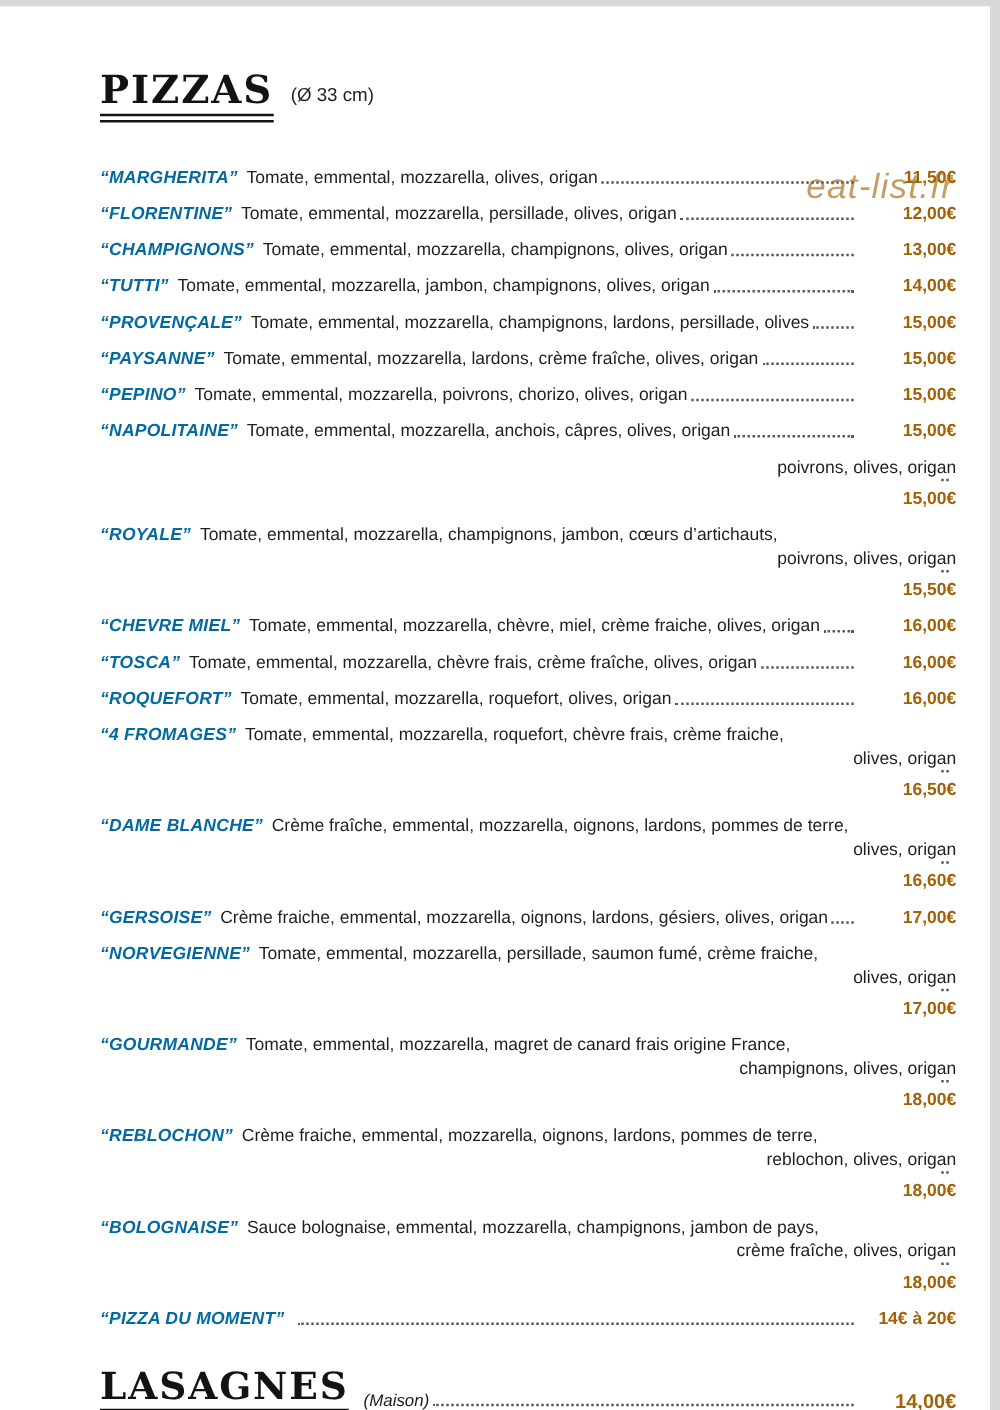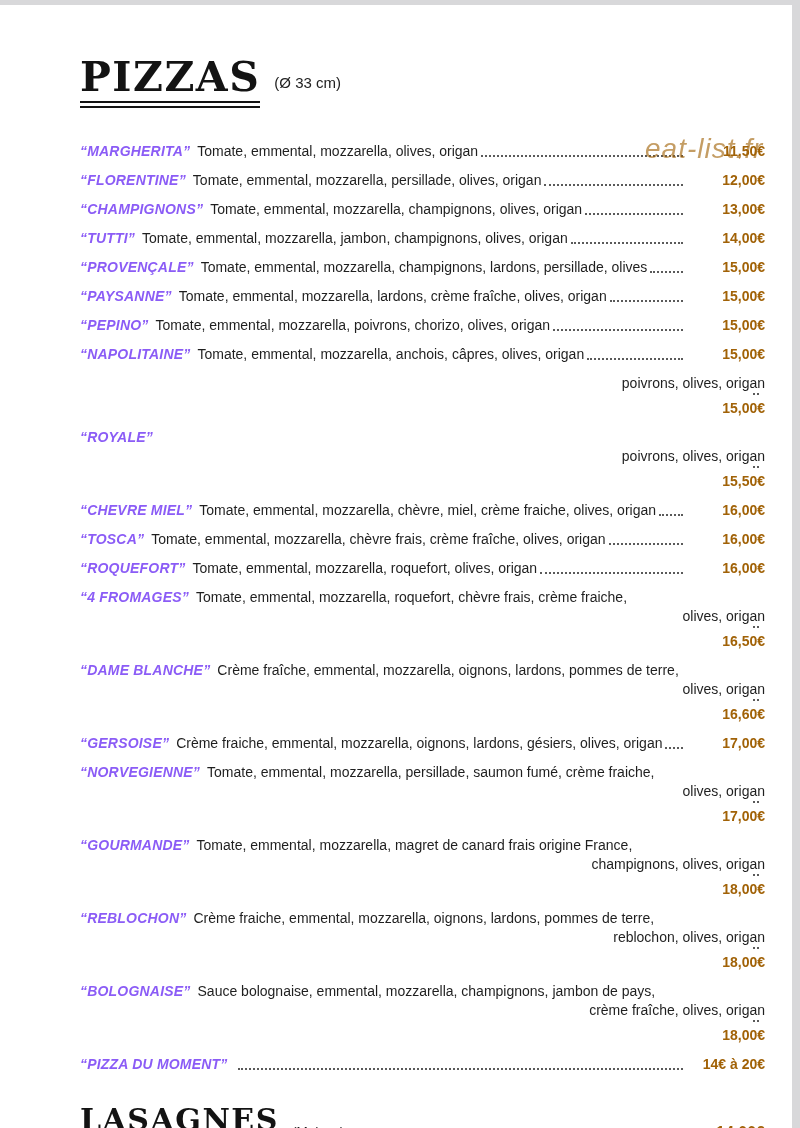--- a/index.html
+++ b/index.html
@@ -15,31 +15,31 @@
     position: absolute; left: 645px; top: 133px;
     font-size: 28px; font-style: italic; letter-spacing: 1px;
     color: #a16207; opacity: 0.62; z-index: 5; pointer-events: none;
   }
 
   .content { position: relative; padding: 56px 35px 0 80px; }
 
   .pizzas-header { display: flex; align-items: center; margin-bottom: 34px; }
   .big-title {
     font-family: "DejaVu Serif", serif; font-weight: 700;
-    font-size: 41px; letter-spacing: 1.5px; color: #131313;
+    font-size: 31px; letter-spacing: 1.5px; color: #131313;
     display: inline-block; border-bottom: 7px double #131313; padding-bottom: 2px;
     line-height: 1.05;
   }
   .size-note { font-size: 15px; margin-left: 14px; color: #222; }
 
   .menu { }
   .item { margin-bottom: 10px; }
   .line { display: flex; align-items: flex-end; line-height: 19px; font-size: 14px; }
   .line2 { padding-left: 205px; flex-direction: column; }
-  .pname { font-weight: 700; font-style: italic; white-space: nowrap; margin-right: 7px; letter-spacing: .2px; color: #8b5cf6; }
+  .pname { font-weight: 700; font-style: italic; white-space: nowrap; margin-right: 7px; letter-spacing: .2px; color: #0369a1; }
   .pdesc { white-space: nowrap; color: #1f1f1f; }
   .leader { flex: 1 1 auto; min-width: 6px; border-bottom: 2px dotted #5a5a5a; margin: 0 6px 4px 3px; }
   .price { font-weight: 700; white-space: nowrap; min-width: 76px; text-align: right; color: #a16207; }
 
   .section { display: flex; align-items: flex-end; margin-top: 30px; }
   .section .big-title { font-size: 30px; }
   .section .note { font-style: italic; font-size: 13.5px; margin: 0 0 6px 12px; white-space: nowrap; }
   .section .leader { margin-bottom: 9px; }
   .section .price { margin-bottom: 3px; }
 
@@ -149,20 +149,21 @@
           <div class="line line2">
             <span class="pdesc">poivrons, olives, origan</span>
             <span class="leader"></span>
             <span class="price">15,00€</span>
           </div>
         </div>
 
         <div class="item">
           <div class="line line1">
             <span class="pname">“ROYALE”</span>
+            <span class="pdesc">Tomate, emmental, mozzarella, champignons, jambon, cœurs d’artichauts,</span>
 
           </div>
           <div class="line line2">
             <span class="pdesc">poivrons, olives, origan</span>
             <span class="leader"></span>
             <span class="price">15,50€</span>
           </div>
         </div>
 
         <div class="item">

